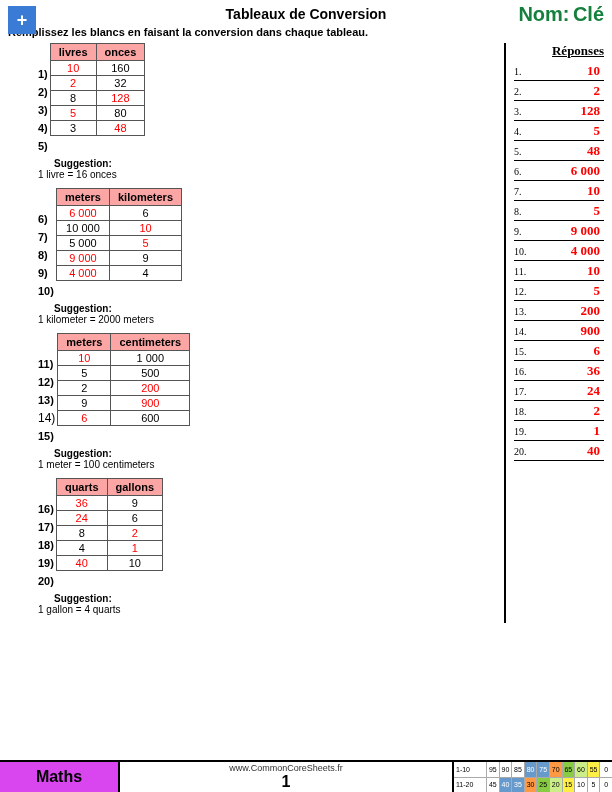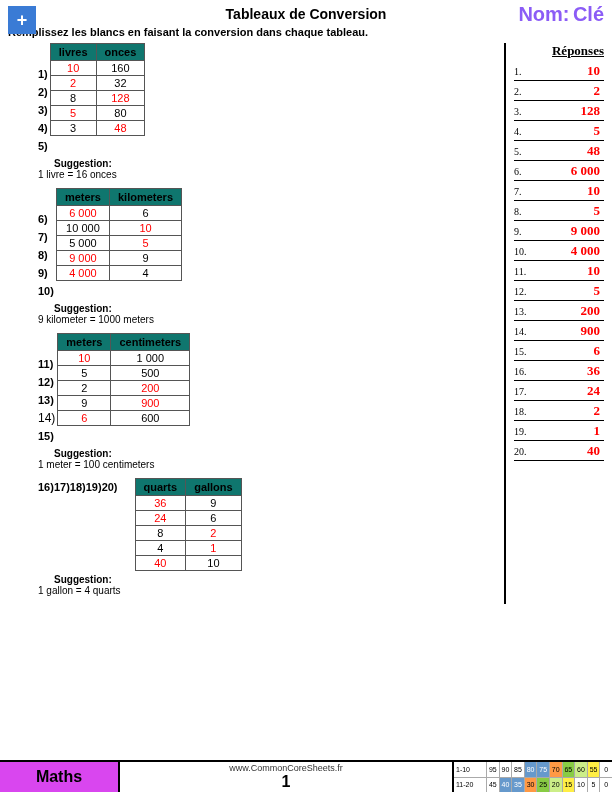--- a/index.html
+++ b/index.html
@@ -49,21 +49,21 @@
       text-align: center;
     }
     .header-nom {
       position: absolute;
       right: 0;
       font-size: 12px;
     }
     .header-nom span {
       font-size: 20px;
       font-weight: bold;
-      color: #8b5cf6;
+      color: #15803d;
     }
 
     .instructions {
       font-size: 11px;
       font-weight: bold;
       margin-bottom: 5px;
     }
 
     
     .main-layout {
@@ -114,21 +114,21 @@
     
     .section {
       margin-bottom: 8px;
     }
 
     table.conv-table {
       border-collapse: collapse;
       font-size: 11px;
     }
     table.conv-table th {
-      background: #0f766e;
+      background: #fca5a5;
       border: 1px solid #555;
       padding: 2px 8px;
       font-weight: bold;
       font-size: 11px;
     }
     table.conv-table td {
       border: 1px solid #555;
       padding: 1px 6px;
       text-align: center;
     }
@@ -316,21 +316,21 @@
                   <td class="red">9 000</td>
                   <td>9</td>
                 </tr>
                 <tr>
                   <td class="red">4 000</td>
                   <td>4</td>
                 </tr>
               </tbody>
             </table>
           </div>
-          <div style="margin-left: 30px; margin-top: 2px;"><span class="suggestion">Suggestion:</span><div class="suggestion-text">9 kilometer = 1000 meters</div></div>
+          <div style="margin-left: 30px; margin-top: 2px;"><span class="suggestion">Suggestion:</span><div class="suggestion-text">1 kilometer = 2000 meters</div></div>
         </div>
         <div class="section">
           <div style="display: flex; align-items: flex-start; margin-left: 30px;">
             <div style="display: flex; flex-direction: column; margin-right: 2px;">
               <div style="height: 22px;"></div>
               <div style="height: 18px; display: flex; align-items: center; font-weight: bold; font-size: 11px;">11)</div>
               <div style="height: 18px; display: flex; align-items: center; font-weight: bold; font-size: 11px;">12)</div>
               <div style="height: 18px; display: flex; align-items: center; font-weight: bold; font-size: 11px;">13)</div>
               <div style="height: 18px; display: flex; align-items: center; font-weight: normal; font-size: 12px;">14)</div>
               <div style="height: 18px; display: flex; align-items: center; font-weight: bold; font-size: 11px;">15)</div>
@@ -363,21 +363,21 @@
                   <td class="red">6</td>
                   <td>600</td>
                 </tr>
               </tbody>
             </table>
           </div>
           <div style="margin-left: 30px; margin-top: 2px;"><span class="suggestion">Suggestion:</span><div class="suggestion-text">1 meter = 100 centimeters</div></div>
         </div>
         <div class="section">
           <div style="display: flex; align-items: flex-start; margin-left: 30px;">
-            <div style="display: flex; margin-right: 17px;">
+            <div style="display: flex; flex-direction: column; margin-right: 2px;">
               <div style="height: 22px;"></div>
               <div style="height: 18px; display: flex; align-items: center; font-weight: bold; font-size: 11px;">16)</div>
               <div style="height: 18px; display: flex; align-items: center; font-weight: bold; font-size: 11px;">17)</div>
               <div style="height: 18px; display: flex; align-items: center; font-weight: bold; font-size: 11px;">18)</div>
               <div style="height: 18px; display: flex; align-items: center; font-weight: bold; font-size: 11px;">19)</div>
               <div style="height: 18px; display: flex; align-items: center; font-weight: bold; font-size: 11px;">20)</div>
             </div>
             <table class="conv-table">
               <thead>
                 <tr>

